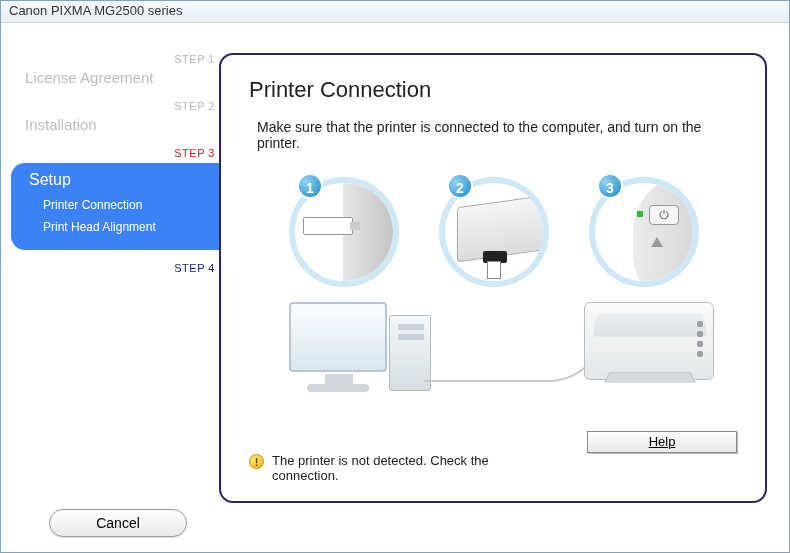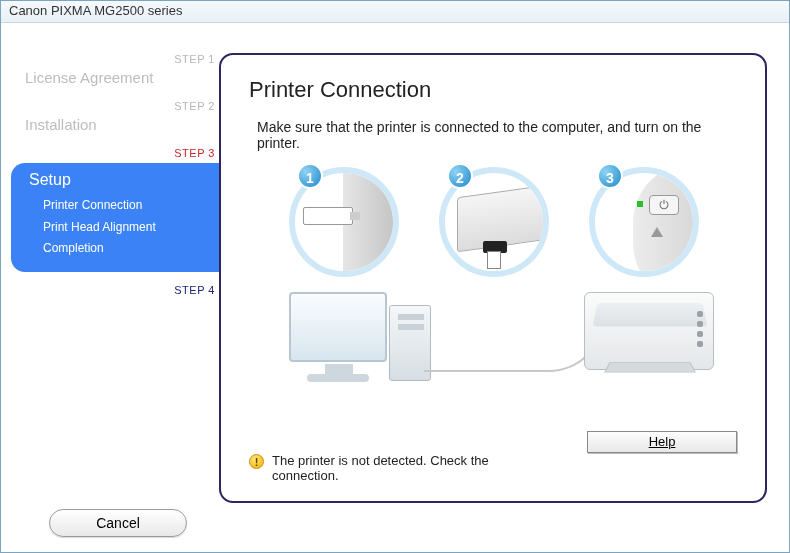--- a/index.html
+++ b/index.html
@@ -78,21 +78,21 @@
   }
   .main-panel h1 {
     font-size: 22px;
     font-weight: normal;
     color: #222;
     margin-bottom: 16px;
   }
   .instruction {
     font-size: 14px;
     color: #222;
-    margin-bottom: 16px;
+    margin-bottom: 26px;
     padding-left: 8px;
   }
   .illustration {
     position: relative;
     width: 490px;
     height: 215px;
     margin: 0 auto;
   }
   
   .bubble {
@@ -284,21 +284,20 @@
     <div class="step-past">
       <div class="step-label">STEP 2</div>
       <div class="step-title">Installation</div>
     </div>
     <div class="step-current">
       <div class="step-label">STEP 3</div>
       <div class="setup-block">
         <div class="setup-title">Setup</div>
         <div class="sub">Printer Connection</div>
         <div class="sub">Print Head Alignment</div>
-        <div class="sub">Completion</div>
       </div>
     </div>
     <div class="step-upcoming">
       <div class="step-label">STEP 4</div>
     </div>
   </div>
 
   <div class="main-panel">
     <h1>Printer Connection</h1>
     <p class="instruction">Make sure that the printer is connected to the computer, and turn on the printer.</p>

